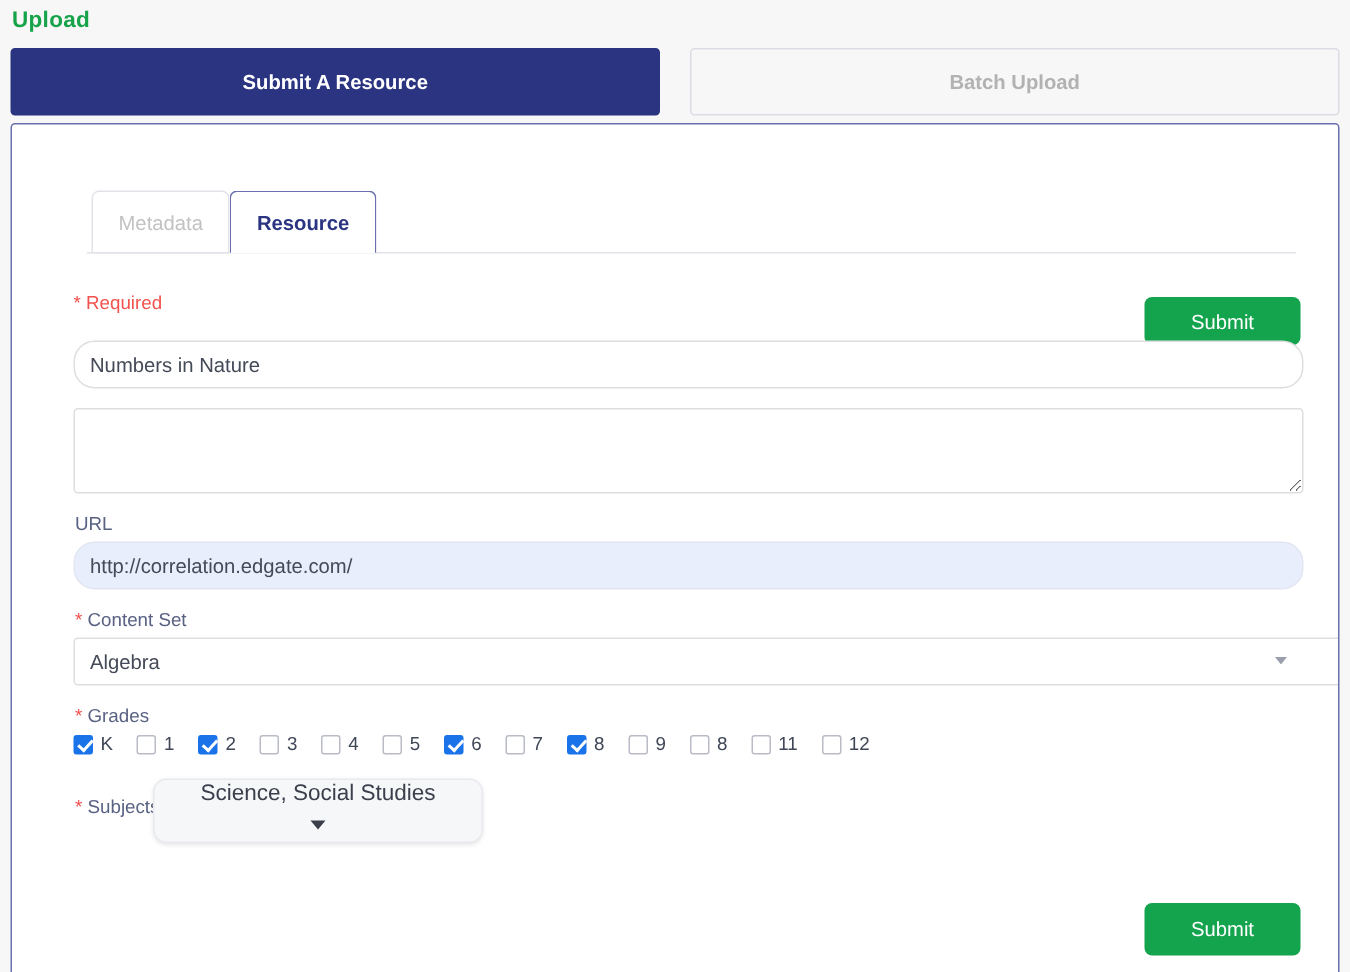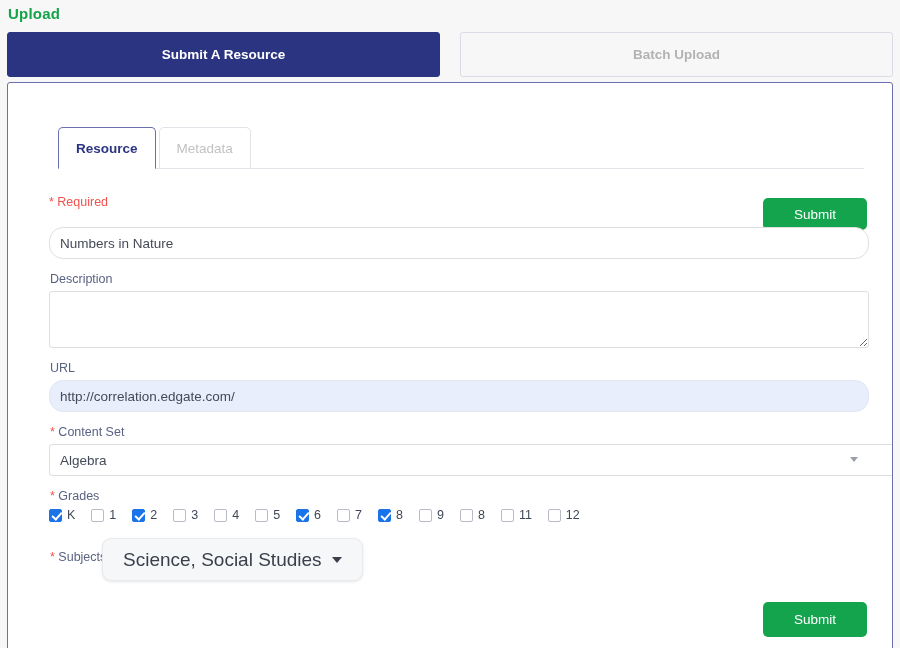--- a/index.html
+++ b/index.html
@@ -163,28 +163,28 @@
   
   .subjects-row { position: relative; margin-top: 19px; height: 46px; }
   .subjects-label {
     position: absolute; left: 1px; top: 9px;
     font-size: 12.5px; color: #5a6283;
   }
   .subjects-label .star { color: #f2524e; }
   .subject-pill {
     position: absolute; left: 53px; top: -3px;
     min-width: 220px; height: 43px;
-    display: flex; align-items: center; justify-content: center;
+    display: flex; align-items: center; 
     gap: 10px; padding: 0 20px;
     background: #f6f7f9;
     border: 1px solid #e9eaee;
     border-radius: 9px;
     box-shadow: 0 1px 3px rgba(0,0,0,0.10);
-    font-size: 19px; color: #3a3f4b;
-    cursor: pointer; user-select: none;
+    font-size: 15px; color: #3a3f4b;
+    cursor: pointer; user-select: none; flex-direction: column;
   }
   .caret-down {
     width: 0; height: 0;
     border-left: 5px solid transparent;
     border-right: 5px solid transparent;
     border-top: 6px solid #3a3f4b;
   }
 
   
   .btn-submit {
@@ -212,39 +212,38 @@
       <span>Submit A Resource</span>
     </div>
     <div class="toptab inactive">
       <span>Batch Upload</span>
     </div>
   </div>
 
   <div class="panel">
 
     <div class="inner-tabs">
+      <div class="itab inactive">
+        <span>Metadata</span>
+      </div>
       <div class="itab active">
         <span>Resource</span>
       </div>
-      <div class="itab inactive">
-        <span>Metadata</span>
-      </div>
     </div>
 
     <button class="btn-submit top">Submit</button>
 
     <div class="form">
 
       <div class="req-note">* Required</div>
 
       <input class="text-input" type="text" value="Numbers in Nature" style="">
 
       <div class="row-gap"></div>
 
-      <div class="flabel">Description</div>
       <textarea class="area-input" placeholder="" style=""></textarea>
 
       <div class="row-gap"></div>
 
       <div class="flabel">URL</div>
       <input class="text-input autofill" type="text" value="http://correlation.edgate.com/" style="">
 
       <div class="row-gap"></div>
 
       <div class="flabel"><span class="star">*</span><span> Content Set</span></div>

